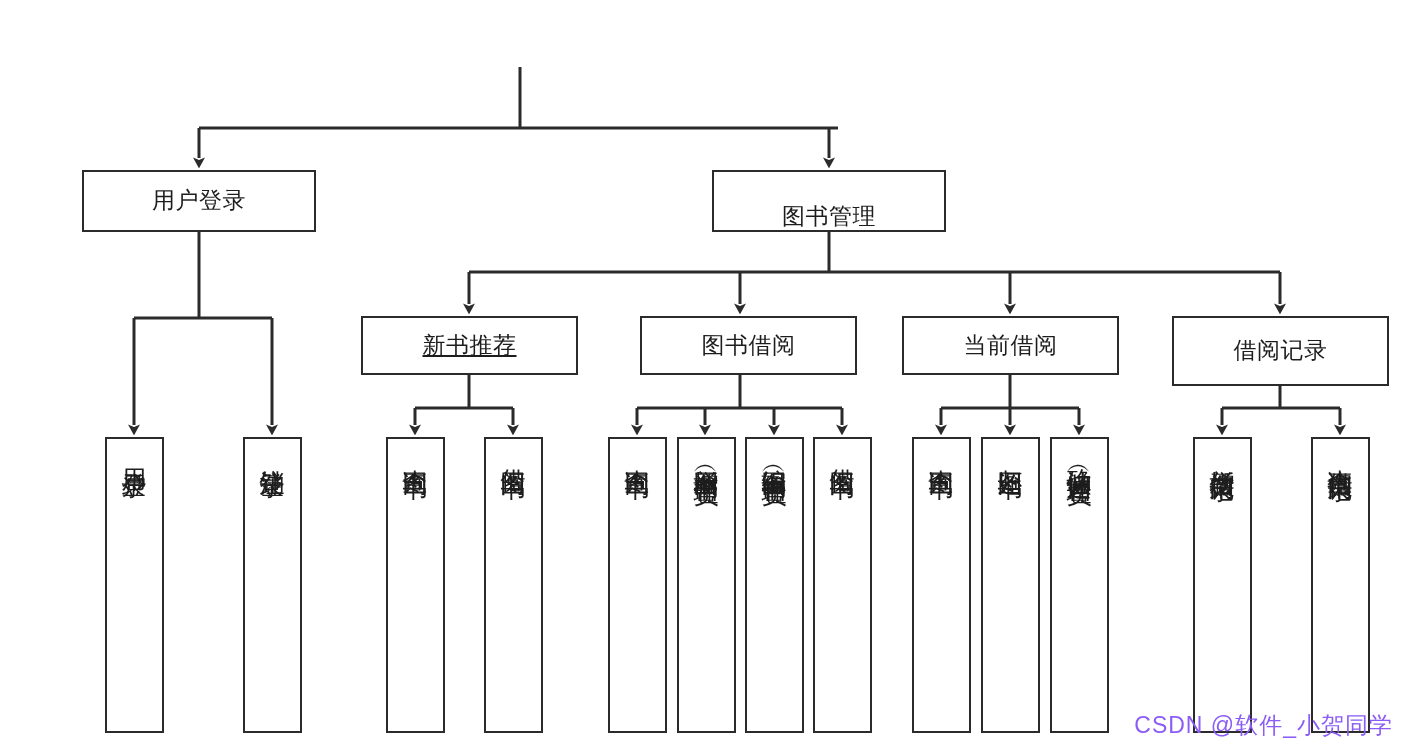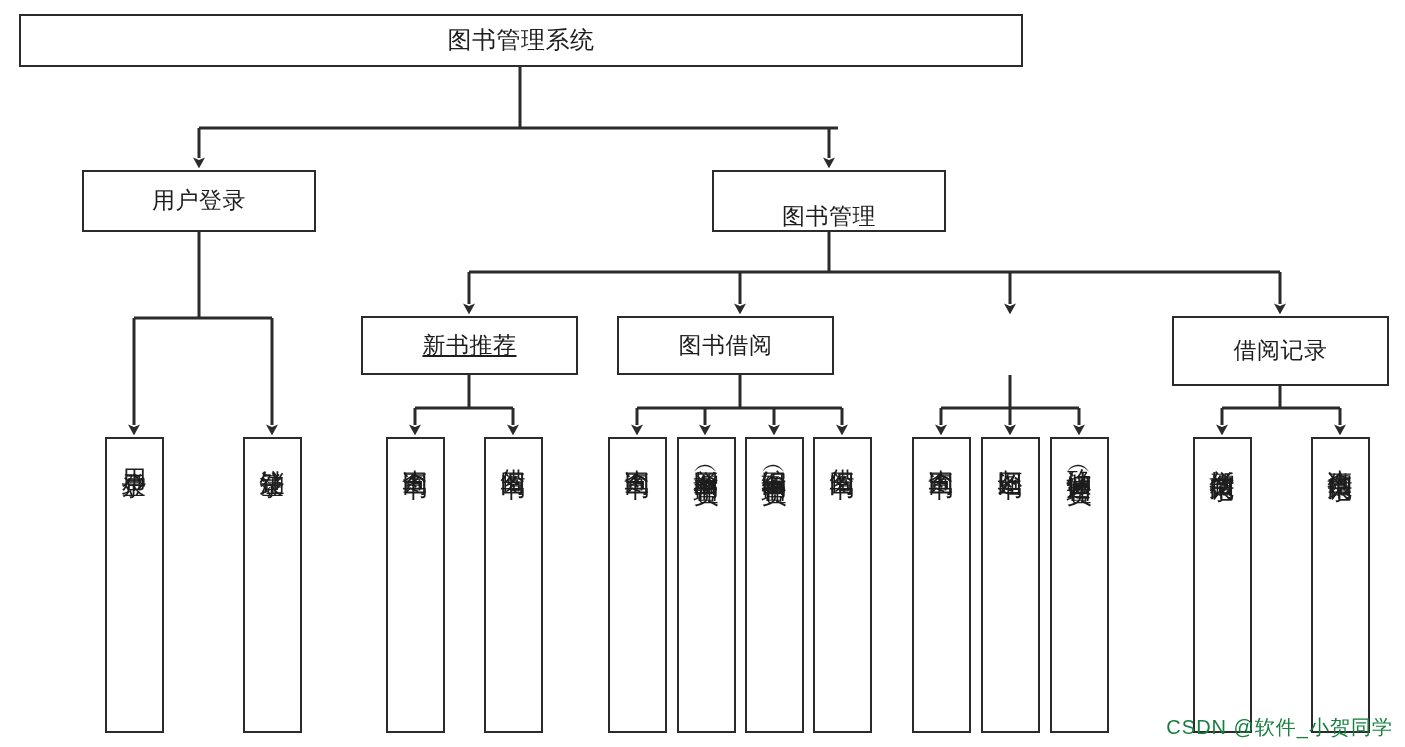--- a/index.html
+++ b/index.html
@@ -54,22 +54,22 @@
     font-size:25px;
     line-height:1.04;
     letter-spacing:2px;
     white-space:normal;
     max-height:100%;
   }
   .watermark{
     position:absolute;
     right:12px;
     bottom:6px;
-    font-size:20px;
-    color:#15803d;
+    font-size:23px;
+    color:#8b5cf6;
     letter-spacing:1px;
     z-index:5;
     white-space:nowrap;
   }
 </style>
 </head>
 <body>
 
 <div id="canvas">
 
@@ -116,36 +116,36 @@
       <path d="M1010,408 L1010,425" marker-end="url(#arw)"></path>
       <path d="M1079,408 L1079,425" marker-end="url(#arw)"></path>
 
       <path d="M1280,375 L1280,408"></path>
       <path d="M1222,408 L1340,408"></path>
       <path d="M1222,408 L1222,425" marker-end="url(#arw)"></path>
       <path d="M1340,408 L1340,425" marker-end="url(#arw)"></path>
     </g>
   </svg>
 
-  <div class="node h root" style="left:19px; top:14px; width:1004px; height:53px;">
-    <span class="lbl">图书管理系统</span>
-  </div>
 
   <div class="node h" style="left:82px; top:170px; width:234px; height:62px;">
     <span class="lbl">用户登录</span>
   </div>
   <div class="node h" style="left:712px; top:170px; width:234px; height:62px;align-items:flex-end;">
     <span class="lbl">图书管理</span>
   </div>
 
   <div class="node h" style="left:361px; top:316px; width:217px; height:59px;text-decoration:underline;">
     <span class="lbl">新书推荐</span>
   </div>
-  <div class="node h" style="left:617px; top:316px; width:217px; height:59px;">
+  <div class="node h" style="left:640px; top:316px; width:217px; height:59px;">
     <span class="lbl">图书借阅</span>
+  </div>
+  <div class="node h" style="left:902px; top:316px; width:217px; height:59px;">
+    <span class="lbl">当前借阅</span>
   </div>
   <div class="node h" style="left:1172px; top:316px; width:217px; height:70px;">
     <span class="lbl">借阅记录</span>
   </div>
 
   <div class="node v" style="left:105px; top:437px; width:59px; height:296px;">
     <span class="lbl">用户登录</span>
   </div>
   <div class="node v" style="left:243px; top:437px; width:59px; height:296px;">
     <span class="lbl">注销登录</span>

